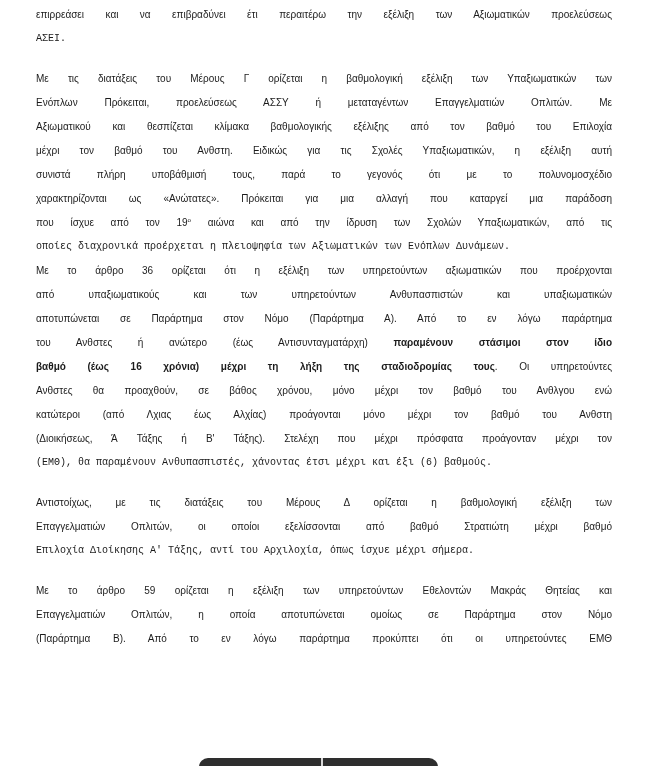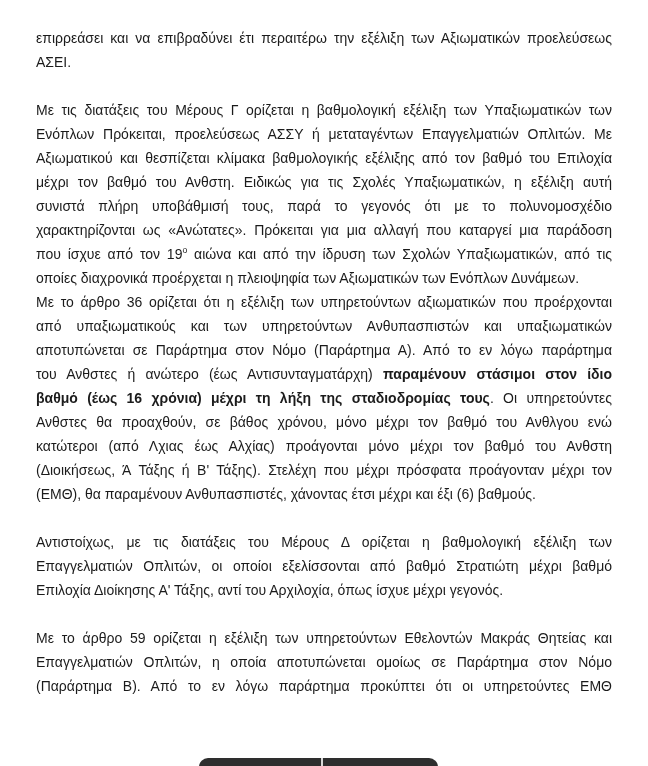--- a/index.html
+++ b/index.html
@@ -5,34 +5,34 @@
   html, body { margin: 0; padding: 0; }
   body {
     width: 648px;
     height: 766px;
     background: #ffffff;
     overflow: hidden;
     position: relative;
     font-family: "Liberation Sans", sans-serif;
   }
   .doc {
-    padding: 26px 36px 0 36px;
-    font-size: 14px;
+    padding: 3px 36px 0 36px;
+    font-size: 10px;
     line-height: 24px;
     color: #1b1b1b;
   }
   .para { margin: 0; }
-  .para.gap { margin-top: 24px; }
+  .para.gap { margin-top: 16px; }
   .line {
     text-align: justify;
     text-align-last: justify;
     height: 24px;
     overflow: hidden;
   }
-  .line.last { text-align-last: left; }
+  .line.last { text-align-last: left; font-family: Liberation Mono, monospace; }
   .seg { white-space: normal; }
   .seg.bold { font-weight: bold; }
   .seg.underline {
     text-decoration-thickness: 1.6px;
     text-underline-offset: 3px;
   }
   .sup {
     font-size: 0.62em;
     vertical-align: super;
     line-height: 0;
@@ -80,21 +80,21 @@
       <div class="line"><span class="seg">του Ανθστες ή ανώτερο (έως Αντισυνταγματάρχη) </span><span class="seg bold underline">παραμένουν στάσιμοι στον ίδιο</span></div>
       <div class="line"><span class="seg bold underline">βαθμό (έως 16 χρόνια) μέχρι τη λήξη της σταδιοδρομίας τους</span><span class="seg">. Οι υπηρετούντες</span></div>
       <div class="line"><span class="seg">Ανθστες θα προαχθούν, σε βάθος χρόνου, μόνο μέχρι τον βαθμό του Ανθλγου ενώ</span></div>
       <div class="line"><span class="seg">κατώτεροι (από Λχιας έως Αλχίας) προάγονται μόνο μέχρι τον βαθμό του Ανθστη</span></div>
       <div class="line"><span class="seg">(Διοικήσεως, Ά Τάξης ή Β' Τάξης). Στελέχη που μέχρι πρόσφατα προάγονταν μέχρι τον</span></div>
       <div class="line last"><span class="seg">(ΕΜΘ), θα παραμένουν Ανθυπασπιστές, χάνοντας έτσι μέχρι και έξι (6) βαθμούς.</span></div>
     </div>
     <div class="para gap">
       <div class="line"><span class="seg">Αντιστοίχως, με τις διατάξεις του Μέρους Δ ορίζεται η βαθμολογική εξέλιξη των</span></div>
       <div class="line"><span class="seg">Επαγγελματιών Οπλιτών, οι οποίοι εξελίσσονται από βαθμό Στρατιώτη μέχρι βαθμό</span></div>
-      <div class="line last"><span class="seg">Επιλοχία Διοίκησης Α' Τάξης, αντί του Αρχιλοχία, όπως ίσχυε μέχρι γεγονός.</span></div>
+      <div class="line last"><span class="seg">Επιλοχία Διοίκησης Α' Τάξης, αντί του Αρχιλοχία, όπως ίσχυε μέχρι σήμερα.</span></div>
     </div>
     <div class="para gap">
       <div class="line"><span class="seg">Με το άρθρο 59 ορίζεται η εξέλιξη των υπηρετούντων Εθελοντών Μακράς Θητείας και</span></div>
       <div class="line"><span class="seg">Επαγγελματιών Οπλιτών, η οποία αποτυπώνεται ομοίως σε Παράρτημα στον Νόμο</span></div>
       <div class="line"><span class="seg">(Παράρτημα Β). Από το εν λόγω παράρτημα προκύπτει ότι οι υπηρετούντες ΕΜΘ</span></div>
     </div>
   </div>
 
 <div class="toolbar-pill" id="toolbar-pill" style="background: rgb(46, 46, 46);">
   <div class="pill-divider" id="pill-divider" style="background: rgb(217, 217, 217);"></div>

